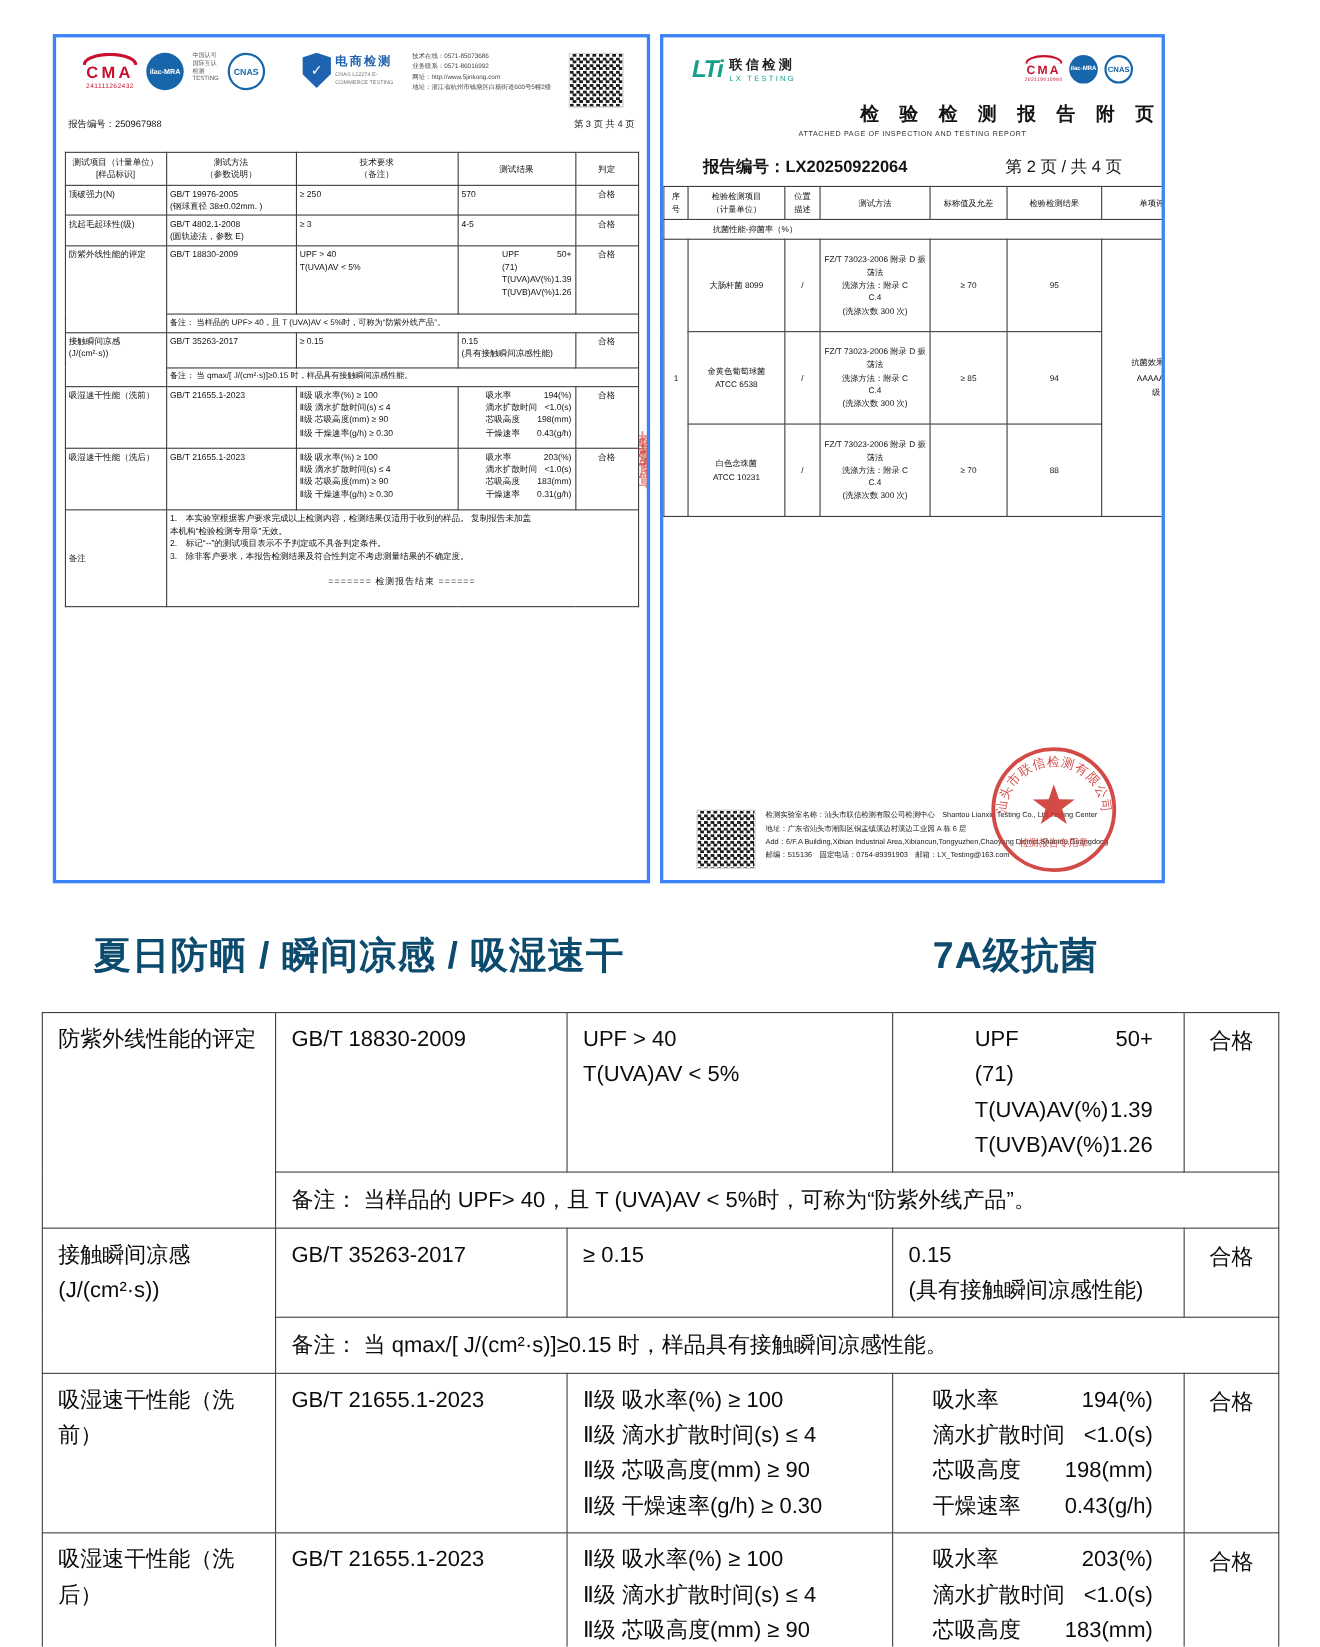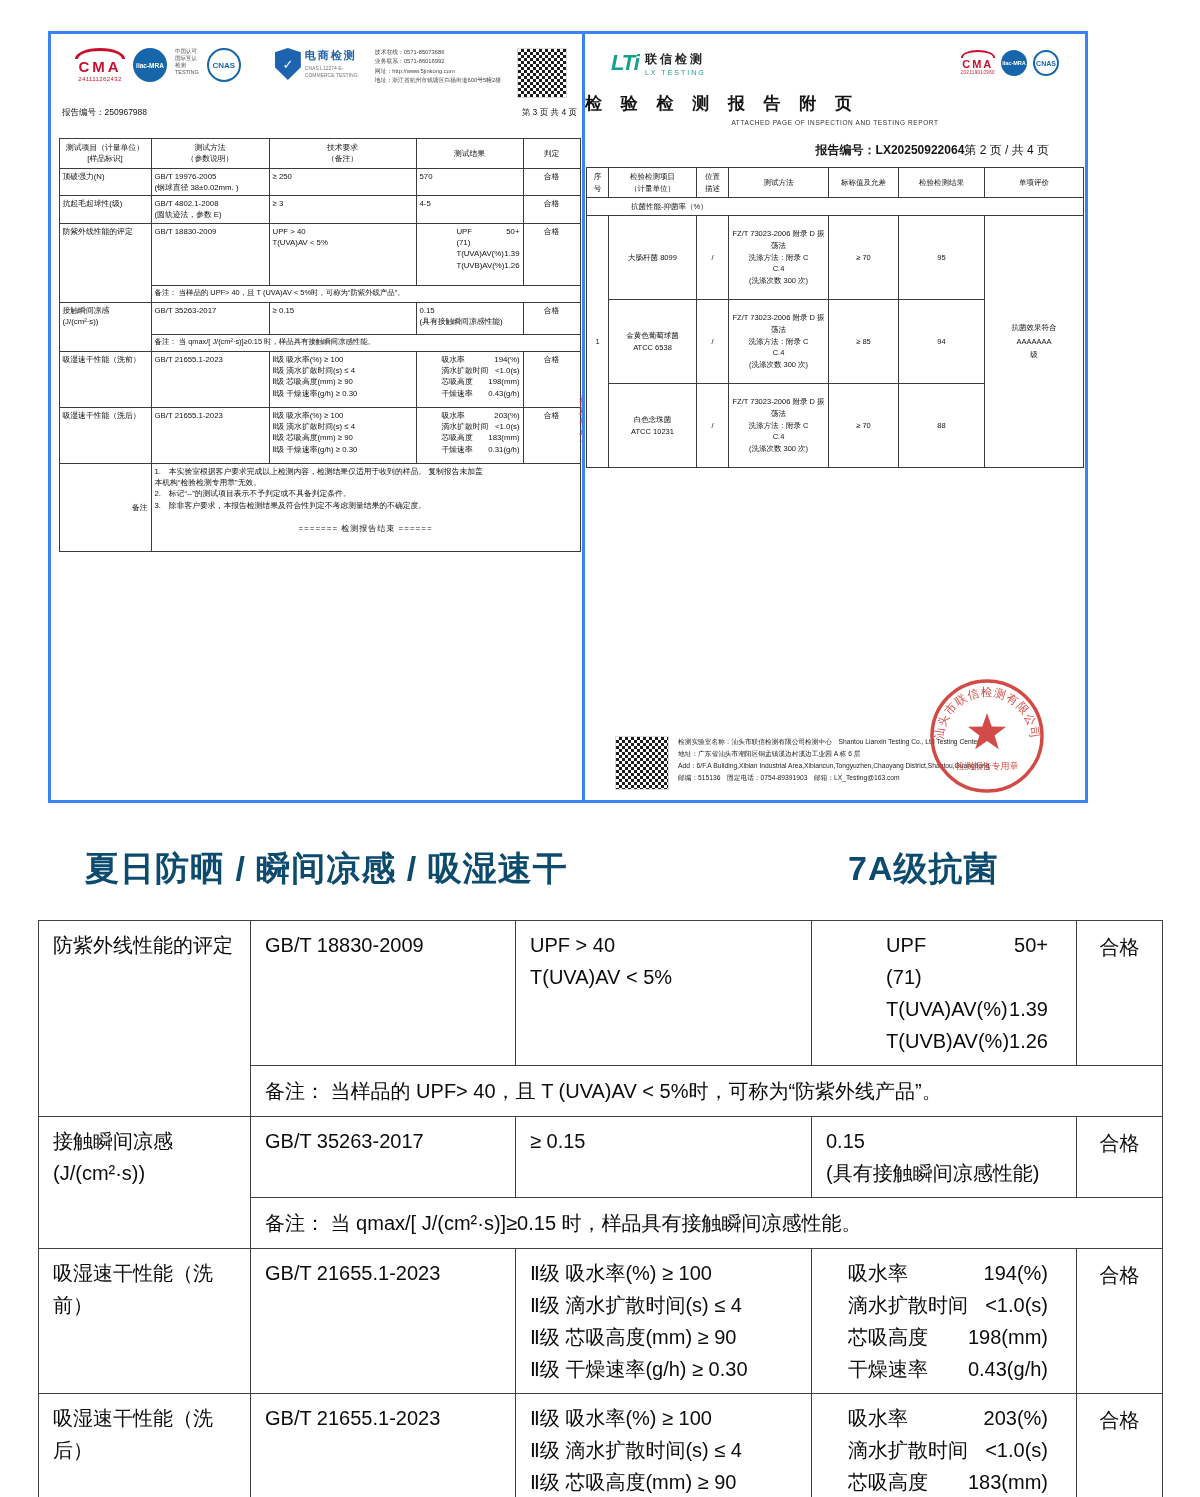--- a/index.html
+++ b/index.html
@@ -1,26 +1,26 @@
 <!DOCTYPE html>
 <html lang="zh"><head>
 <meta charset="utf-8">
 <style>
   *{margin:0;padding:0;box-sizing:border-box}
   html,body{margin:0;padding:0;background:#fff}
   body{font-family:"Liberation Sans","DejaVu Sans",sans-serif;color:#141414}
   .page{position:relative;width:1200px;height:1497px;background:#fff;overflow:hidden}
   .prewrap{white-space:pre-line}
-  .center{text-align:right}
+  .center{text-align:left}
   .vc{vertical-align:middle !important}
 
   
   .report{position:absolute;top:31px;height:772px;background:#fff;border:3px solid #3b82f6;overflow:hidden}
   .report-left{left:48px;width:543px}
-  .report-right{left:582px;width:506px}
+  .report-right{left:600px;width:459px}
 
   
   .rl-header{display:flex;align-items:flex-start;gap:8px;padding:14px 8px 2px 24px}
   .cma{text-align:center;flex:0 0 auto}
   .cma-arc{width:50px;height:11px;border:3px solid #c8102e;border-bottom:none;border-radius:50px 50px 0 0/22px 22px 0 0;margin:0 auto}
   .cma-text{font-size:15px;font-weight:bold;color:#c8102e;letter-spacing:3px;line-height:1.1}
   .cma-no{font-size:6px;color:#c8102e;letter-spacing:.4px}
   .circle{border-radius:50%;display:flex;align-items:center;justify-content:center;font-weight:bold;flex:0 0 auto}
   .ilac{width:34px;height:34px;background:#1766ab;color:#fff;font-size:6.5px}
   .cnas{width:34px;height:34px;border:2px solid #1766ab;color:#1766ab;font-size:8px;background:#fff}
@@ -54,23 +54,23 @@
   .lx-cn{font-size:12px;font-weight:bold;letter-spacing:3px;color:#222}
   .lx-en{font-size:7px;color:#16a08c;letter-spacing:2px;margin-top:1px}
   .rr-logos{display:flex;gap:6px;align-items:flex-start}
   .cma.small .cma-arc{width:34px;height:8px;border-width:2px}
   .cma.small .cma-text{font-size:11px;letter-spacing:2px}
   .cma.small .cma-no{font-size:4.5px}
   .circle.small{width:26px;height:26px}
   .ilac.small{font-size:5.5px}
   .cnas.small{font-size:7px}
 
-  .rr-title{text-align:left;font-size:17px;font-weight:bold;letter-spacing:7px;margin-top:16px}
+  .rr-title{text-align:right;font-size:17px;font-weight:bold;letter-spacing:7px;margin-top:16px}
   .rr-subtitle{text-align:center;font-size:6.5px;color:#333;letter-spacing:.6px;margin-top:4px}
-  .rr-meta{display:flex;justify-content:flex-end;padding:16px 36px 4px;font-size:12px}
+  .rr-meta{display:flex;justify-content:space-between;padding:16px 36px 4px;font-size:15px}
   .rr-meta .no{font-weight:bold}
 
   .rr-table{border-collapse:collapse;table-layout:fixed;width:497px;margin:4px auto 0;font-size:7.5px;line-height:1.55;color:#111}
   .rr-table td{border:1px solid #3c3c3c;padding:2px;text-align:center;vertical-align:middle}
   .rr-table tr.section td{text-align:left;padding-left:44px}
   .rr-eval{line-height:1.8}
 
   .rr-footer{position:absolute;left:30px;right:16px;bottom:10px;display:flex;gap:9px;align-items:flex-start}
   .rr-footer .qr{width:54px;height:54px}
   .rr-footer-text{font-size:6.7px;line-height:1.8;color:#222}

